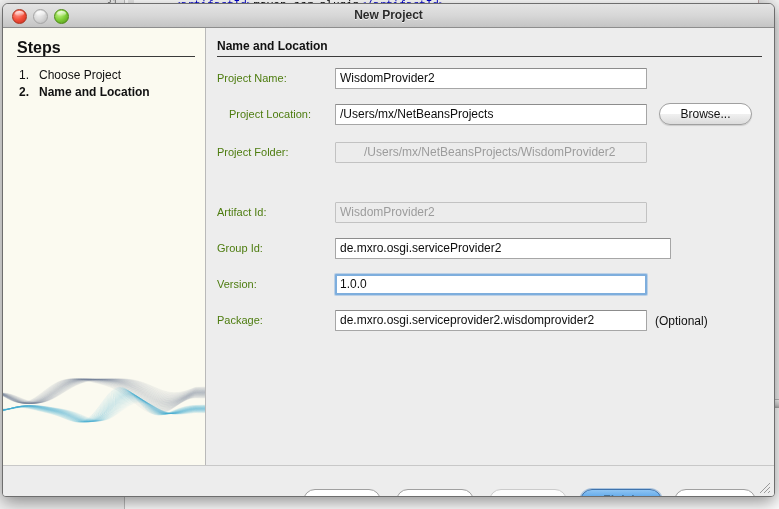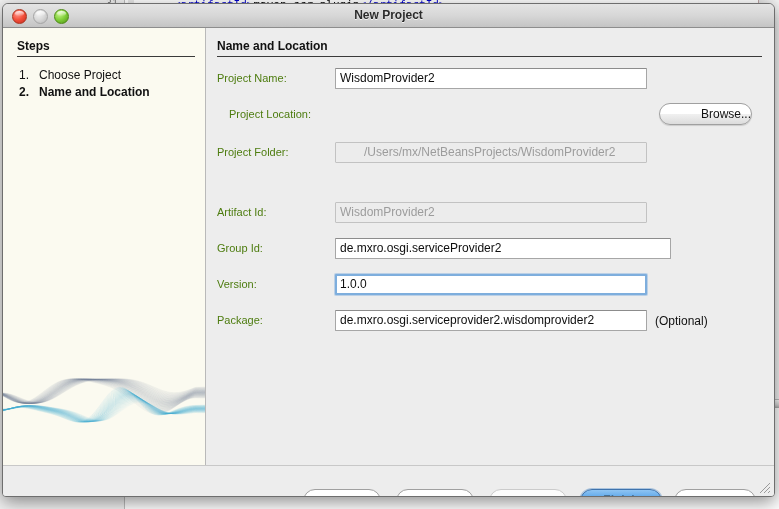--- a/index.html
+++ b/index.html
@@ -165,21 +165,21 @@
     position: absolute;
     left: 0; top: 0;
     width: 202px; height: 437px;
     background: #fbfaf0;
     border-right: 1px solid #b9b9b9;
     overflow: hidden;
   }
   .steps-title {
     position: absolute;
     left: 14px; top: 11px;
-    font-size: 12px;
+    font-size: 16px;
     font-weight: bold;
     color: #111;
   }
   .steps-rule {
     position: absolute;
     left: 14px; top: 28px;
     width: 178px; height: 1px;
     background: #3a3a3a;
   }
   .step-row {
@@ -285,21 +285,20 @@
     color: #ffffff;
     text-shadow: 0 -1px 0 rgba(0,0,0,0.35);
     background: linear-gradient(to bottom,#8fc4f2 0%,#4f9fe8 45%,#2a7fd4 52%,#6ab5f0 100%);
     box-shadow: 0 0 0 1px rgba(110,160,210,0.5), 0 1px 2px rgba(0,0,0,0.25);
   }
   .btn-browse {
     height: 22px;
     border-radius: 11px;
     line-height: 20px;
     font-weight: normal;
-    text-align: right;
   }
 
   .btnbar-sep {
     position: absolute;
     left: 0; top: 437px;
     width: 771px; height: 1px;
     background: #c8c8c8;
   }
   .grip {
     position: absolute;
@@ -439,20 +438,21 @@
       </div>
 
       <div class="main-panel">
         <div class="section-title">Name and Location</div>
         <div class="section-rule"></div>
 
         <div class="field-label" style="top:44px;">Project Name:</div>
         <div class="tfield" style="left:129px; top:40px; width:312px;">WisdomProvider2</div>
 
         <div class="field-label" style="top:80px;margin-left:12px;">Project Location:</div>
+        <div class="tfield" style="left:129px; top:76px; width:312px;">/Users/mx/NetBeansProjects</div>
         <div class="btn btn-browse" style="left:453px; top:75px; width:93px;">Browse...</div>
 
         <div class="field-label" style="top:118px;">Project Folder:</div>
         <div class="tfield disabled" style="left:129px; top:114px; width:312px;padding-left:28px;">/Users/mx/NetBeansProjects/WisdomProvider2</div>
 
         <div class="field-label" style="top:178px;">Artifact Id:</div>
         <div class="tfield disabled" style="left:129px; top:174px; width:312px;">WisdomProvider2</div>
 
         <div class="field-label" style="top:214px;">Group Id:</div>
         <div class="tfield" style="left:129px; top:210px; width:336px;">de.mxro.osgi.serviceProvider2</div>

